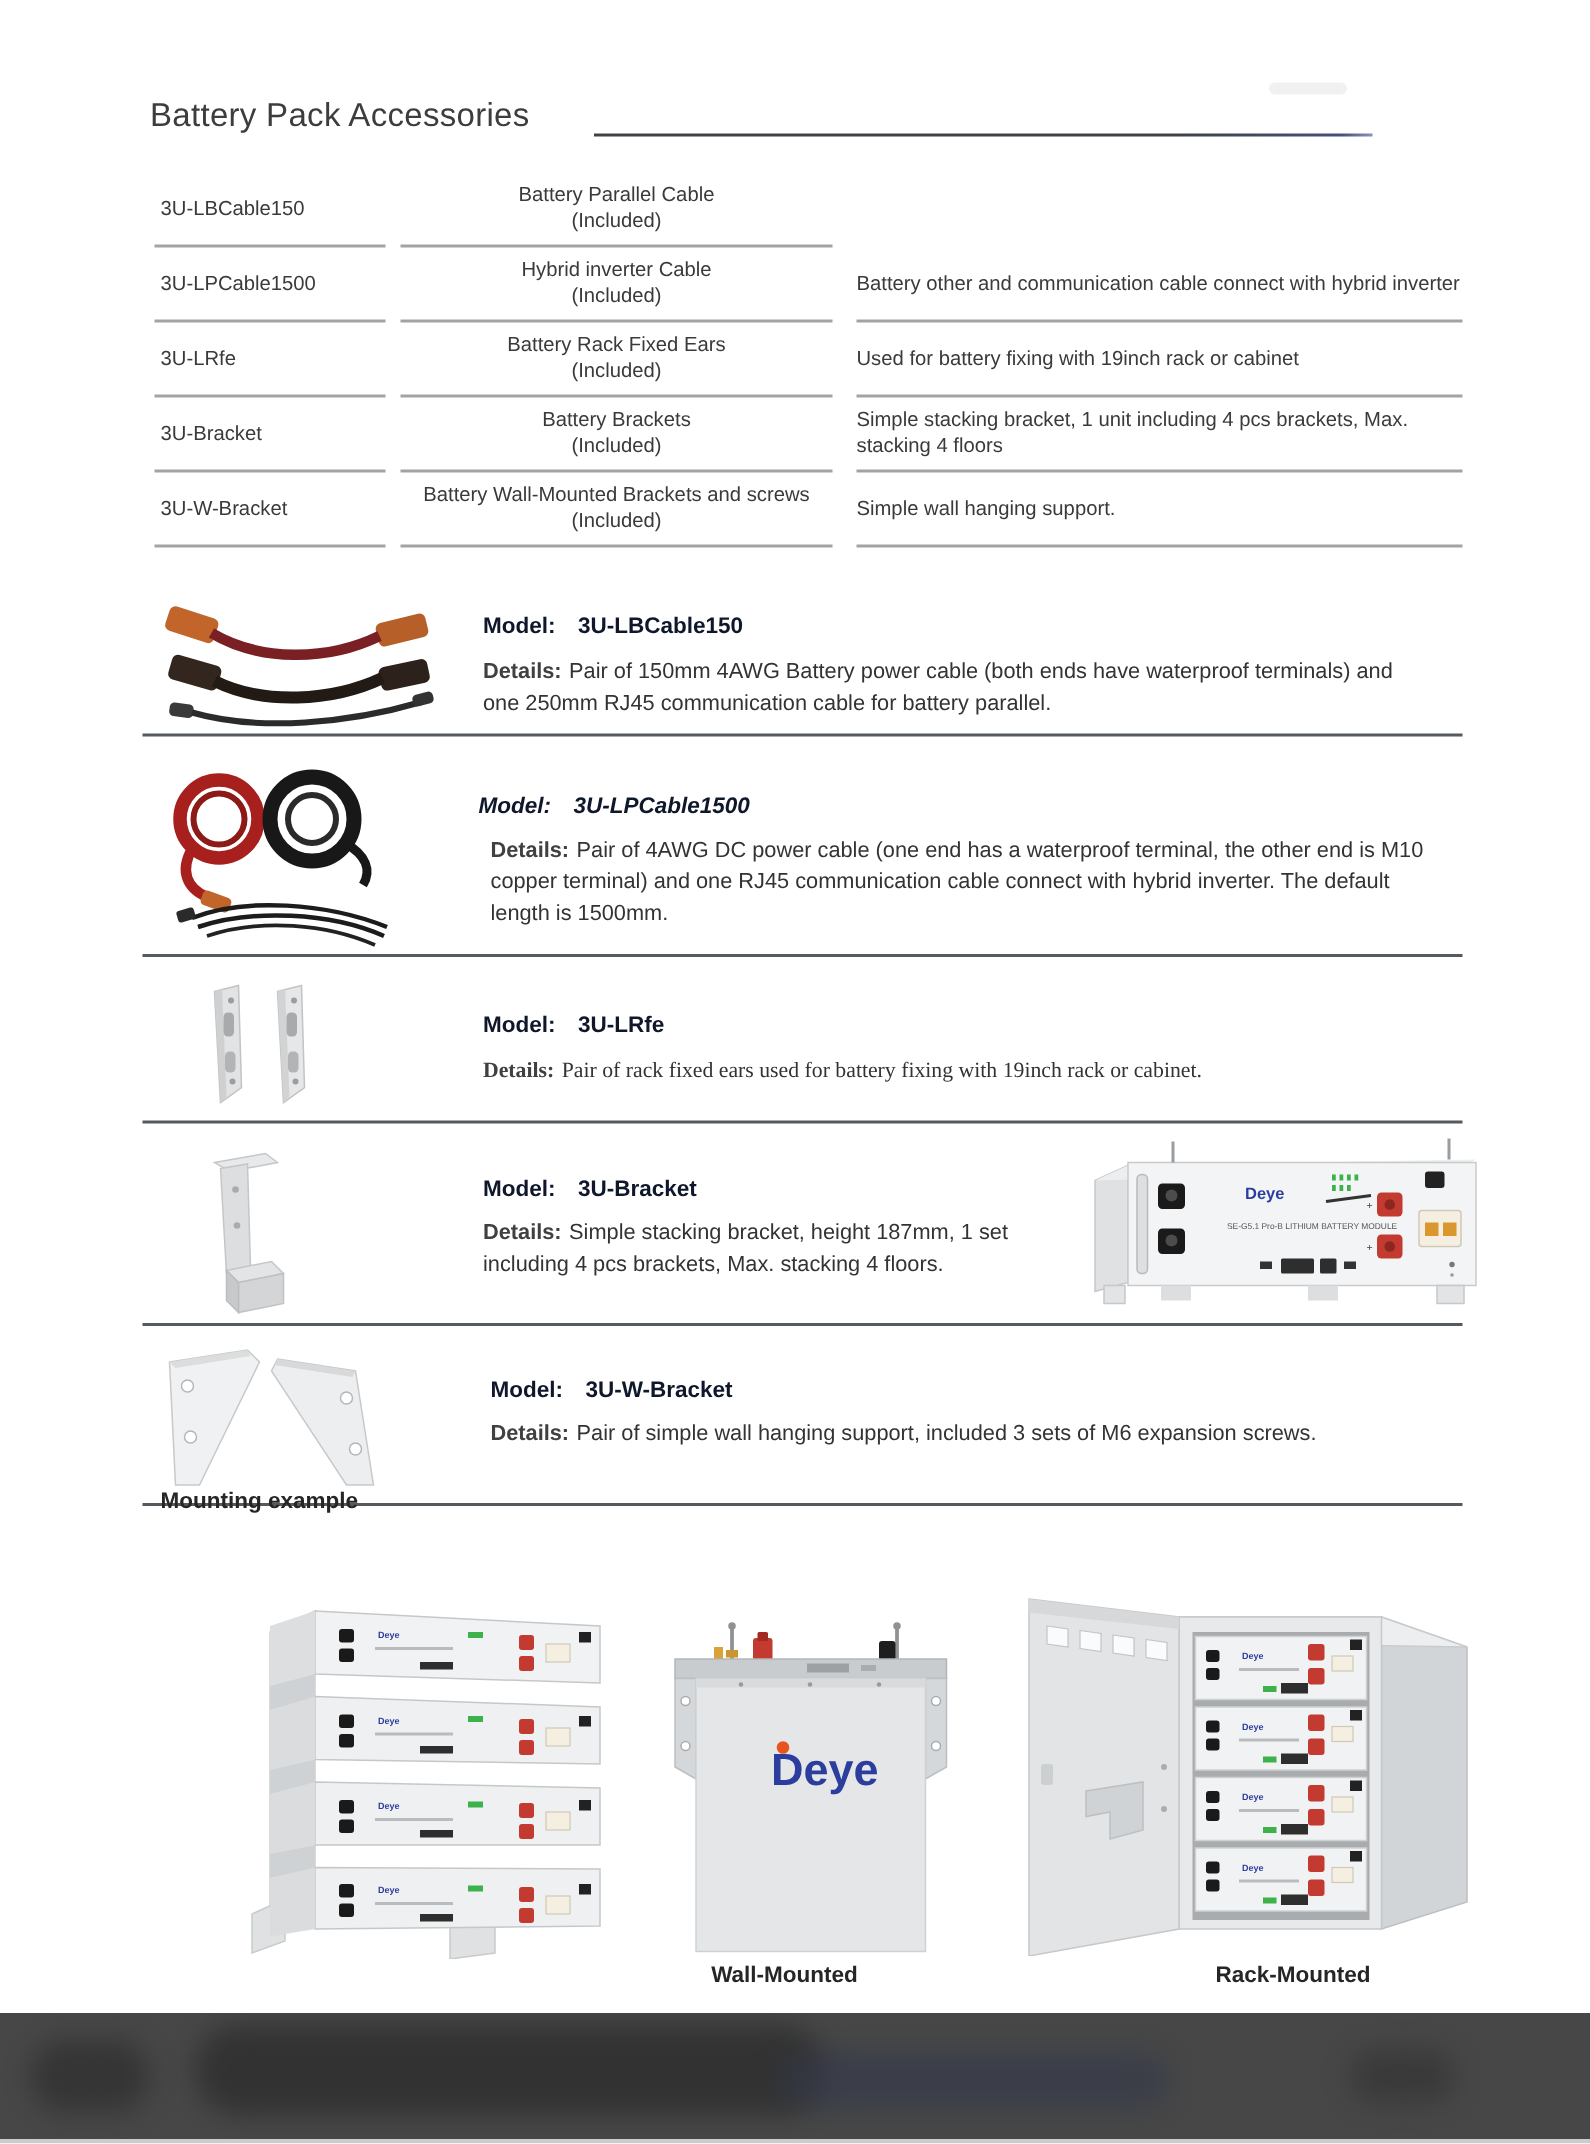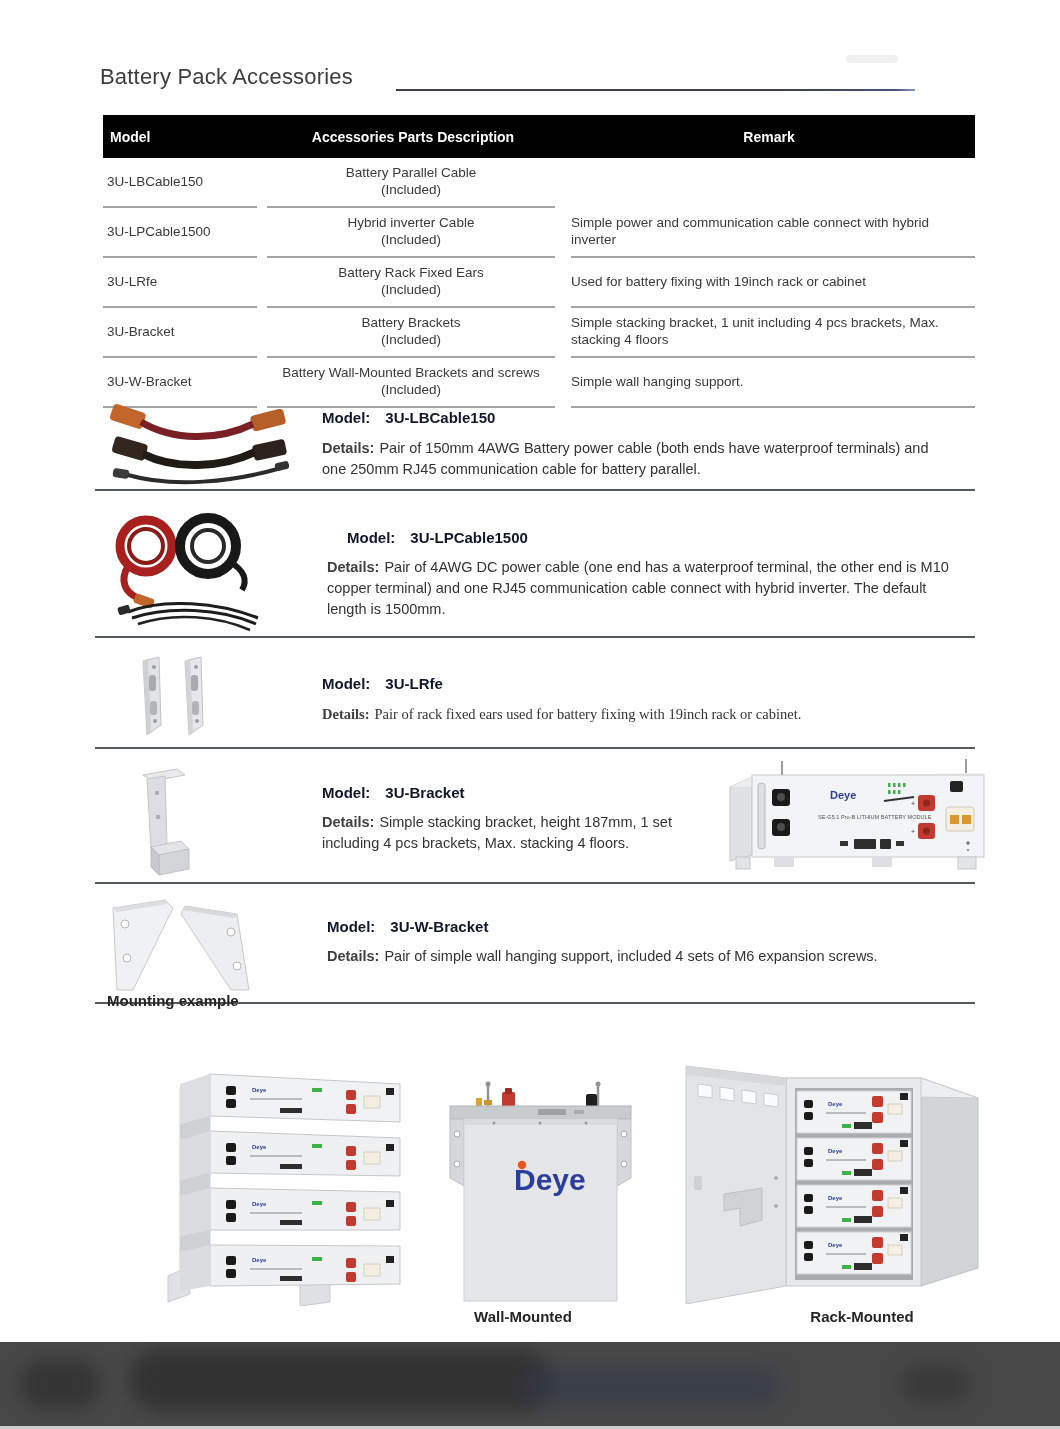--- a/index.html
+++ b/index.html
@@ -44,41 +44,36 @@
   svg { display:block; }
 </style>
 </head>
 <body>
 
 <div class="abs page-title">Battery Pack Accessories</div>
 <div class="abs title-rule"></div>
 <div class="abs smudge"></div>
 
 <div class="abs acc-table">
-  <div class="t-head">
-    <div class="th-model">Model</div>
-    <div class="th-desc">Accessories Parts Description</div>
-    <div class="th-remark">Remark</div>
-  </div>
 
   <div class="t-row">
     <div class="td-model">3U-LBCable150</div>
     <div class="td-desc">
       <span>Battery Parallel Cable</span>
       <span>(Included)</span>
     </div>
   </div>
 
   <div class="t-row">
     <div class="td-model">3U-LPCable1500</div>
     <div class="td-desc">
       <span>Hybrid inverter Cable</span>
       <span>(Included)</span>
     </div>
-    <div class="td-remark">Simple power and communication cable connect with hybrid inverter</div>
+    <div class="td-remark">Battery other and communication cable connect with hybrid inverter</div>
   </div>
 
   <div class="t-row">
     <div class="td-model">3U-LRfe</div>
     <div class="td-desc">
       <span>Battery Rack Fixed Ears</span>
       <span>(Included)</span>
     </div>
     <div class="td-remark">Used for battery fixing with 19inch rack or cabinet</div>
   </div>
@@ -131,21 +126,21 @@
     <rect x="26" y="90" width="20" height="10" rx="3" fill="#c1652a" transform="rotate(20 36 95)"></rect>
     <circle cx="100" cy="40" r="28" fill="none" stroke="#181818" stroke-width="10"></circle>
     <circle cx="100" cy="40" r="16" fill="none" stroke="#2a2a2a" stroke-width="4"></circle>
     <path d="M122,56 C136,64 140,74 134,84" fill="none" stroke="#181818" stroke-width="6"></path>
     <path d="M20,106 C55,92 110,96 150,112" fill="none" stroke="#1c1c1c" stroke-width="3"></path>
     <path d="M24,112 C60,100 112,102 148,118" fill="none" stroke="#1c1c1c" stroke-width="3"></path>
     <path d="M30,118 C66,106 110,110 142,124" fill="none" stroke="#222" stroke-width="2.5"></path>
     <rect x="10" y="100" width="12" height="8" rx="2" fill="#2a2a2a" transform="rotate(-16 16 104)"></rect>
   </svg>
 </div>
-<div class="abs" style="left:347px; top:529px;">
+<div class="abs" style="left:319px; top:529px;font-style:italic;">
   <span class="sec-model"><span>Model:</span><span class="mval">3U-LPCable1500</span></span>
 </div>
 <div class="abs sec-details" style="left:327px; top:557px; width:636px;">
   <span class="dlabel">Details:</span><span>Pair of 4AWG DC power cable (one end has a waterproof terminal, the other end is M10 copper terminal) and one RJ45 communication cable connect with hybrid inverter. The default length is 1500mm.</span>
 </div>
 <div class="abs divider" style="top:636px;"></div>
 
 <div class="abs" style="left:133px; top:653px; width:95px; height:92px;">
   <svg width="95" height="92" viewBox="0 0 95 92">
     <path d="M10,8 L26,4 L28,72 L14,82 Z" fill="#e2e3e4" stroke="#c2c3c4" stroke-width="1"></path>
@@ -244,21 +239,21 @@
     <path d="M82,12 L134,20 L146,96 L128,96 L78,20 Z" fill="#eceeef" stroke="#c8c9ca" stroke-width="1"></path>
     <path d="M82,12 L134,20 L132,24 L80,16 Z" fill="#d8d9da"></path>
     <circle cx="128" cy="38" r="4" fill="#fff" stroke="#b5b6b7" stroke-width="1"></circle>
     <circle cx="134" cy="72" r="4" fill="#fff" stroke="#b5b6b7" stroke-width="1"></circle>
   </svg>
 </div>
 <div class="abs" style="left:327px; top:918px;">
   <span class="sec-model"><span>Model:</span><span class="mval">3U-W-Bracket</span></span>
 </div>
 <div class="abs sec-details" style="left:327px; top:946px; width:636px;">
-  <span class="dlabel">Details:</span><span>Pair of simple wall hanging support, included 4 sets of M6 expansion screws.</span>
+  <span class="dlabel">Details:</span><span>Pair of simple wall hanging support, included 3 sets of M6 expansion screws.</span>
 </div>
 <div class="abs divider" style="top:1002px;"></div>
 
 <div class="abs mount-heading">Mounting example</div>
 
 <div class="abs" style="left:150px; top:1058px; width:270px; height:248px;">
   <svg width="270" height="248" viewBox="0 0 270 248">
     <path d="M30,30 L60,16 L60,216 L30,230 Z" fill="#e6e8ea" stroke="#cdd0d2" stroke-width="1"></path>
     <path d="M18,218 L40,208 L40,236 L18,244 Z" fill="#dfe1e3" stroke="#c8cbcd" stroke-width="1"></path>
     <path d="M150,226 L180,220 L180,244 L150,248 Z" fill="#dfe1e3" stroke="#c8cbcd" stroke-width="1"></path>

